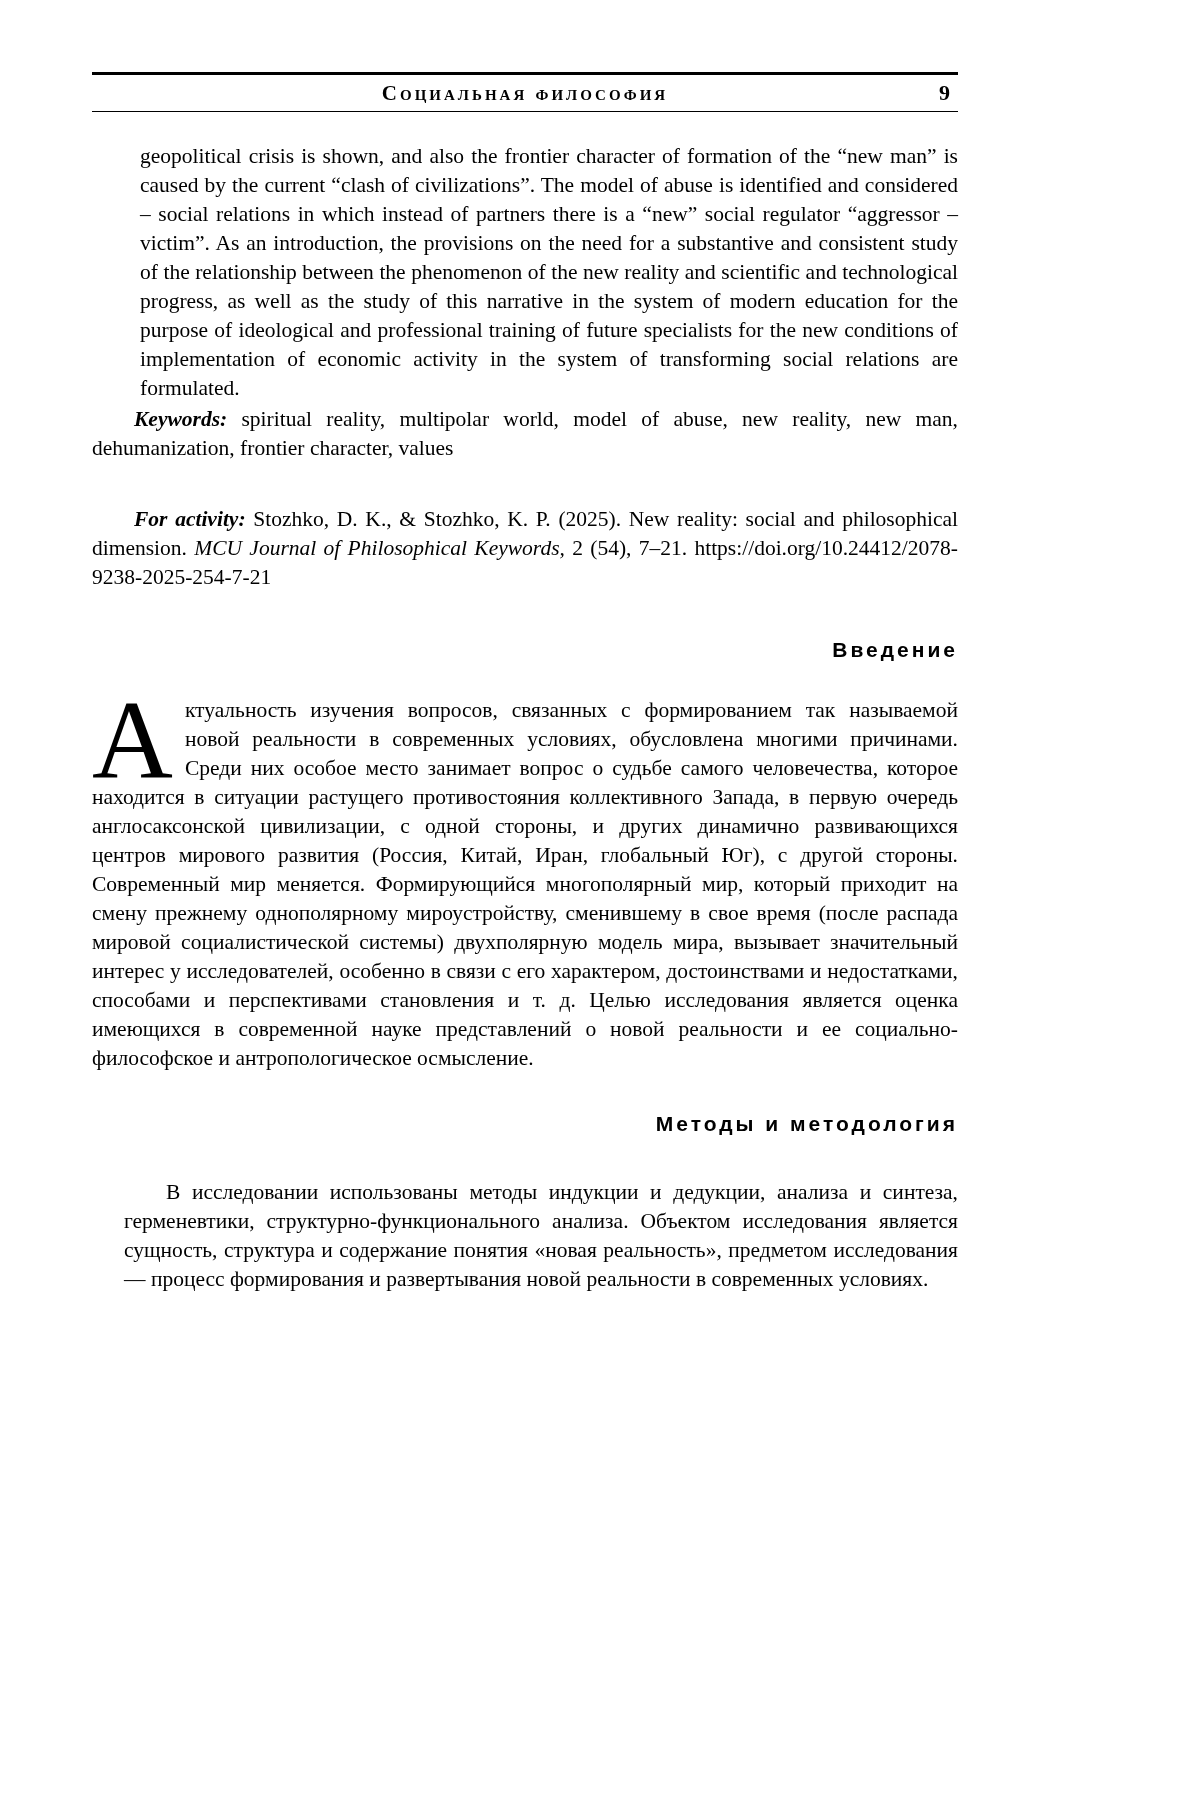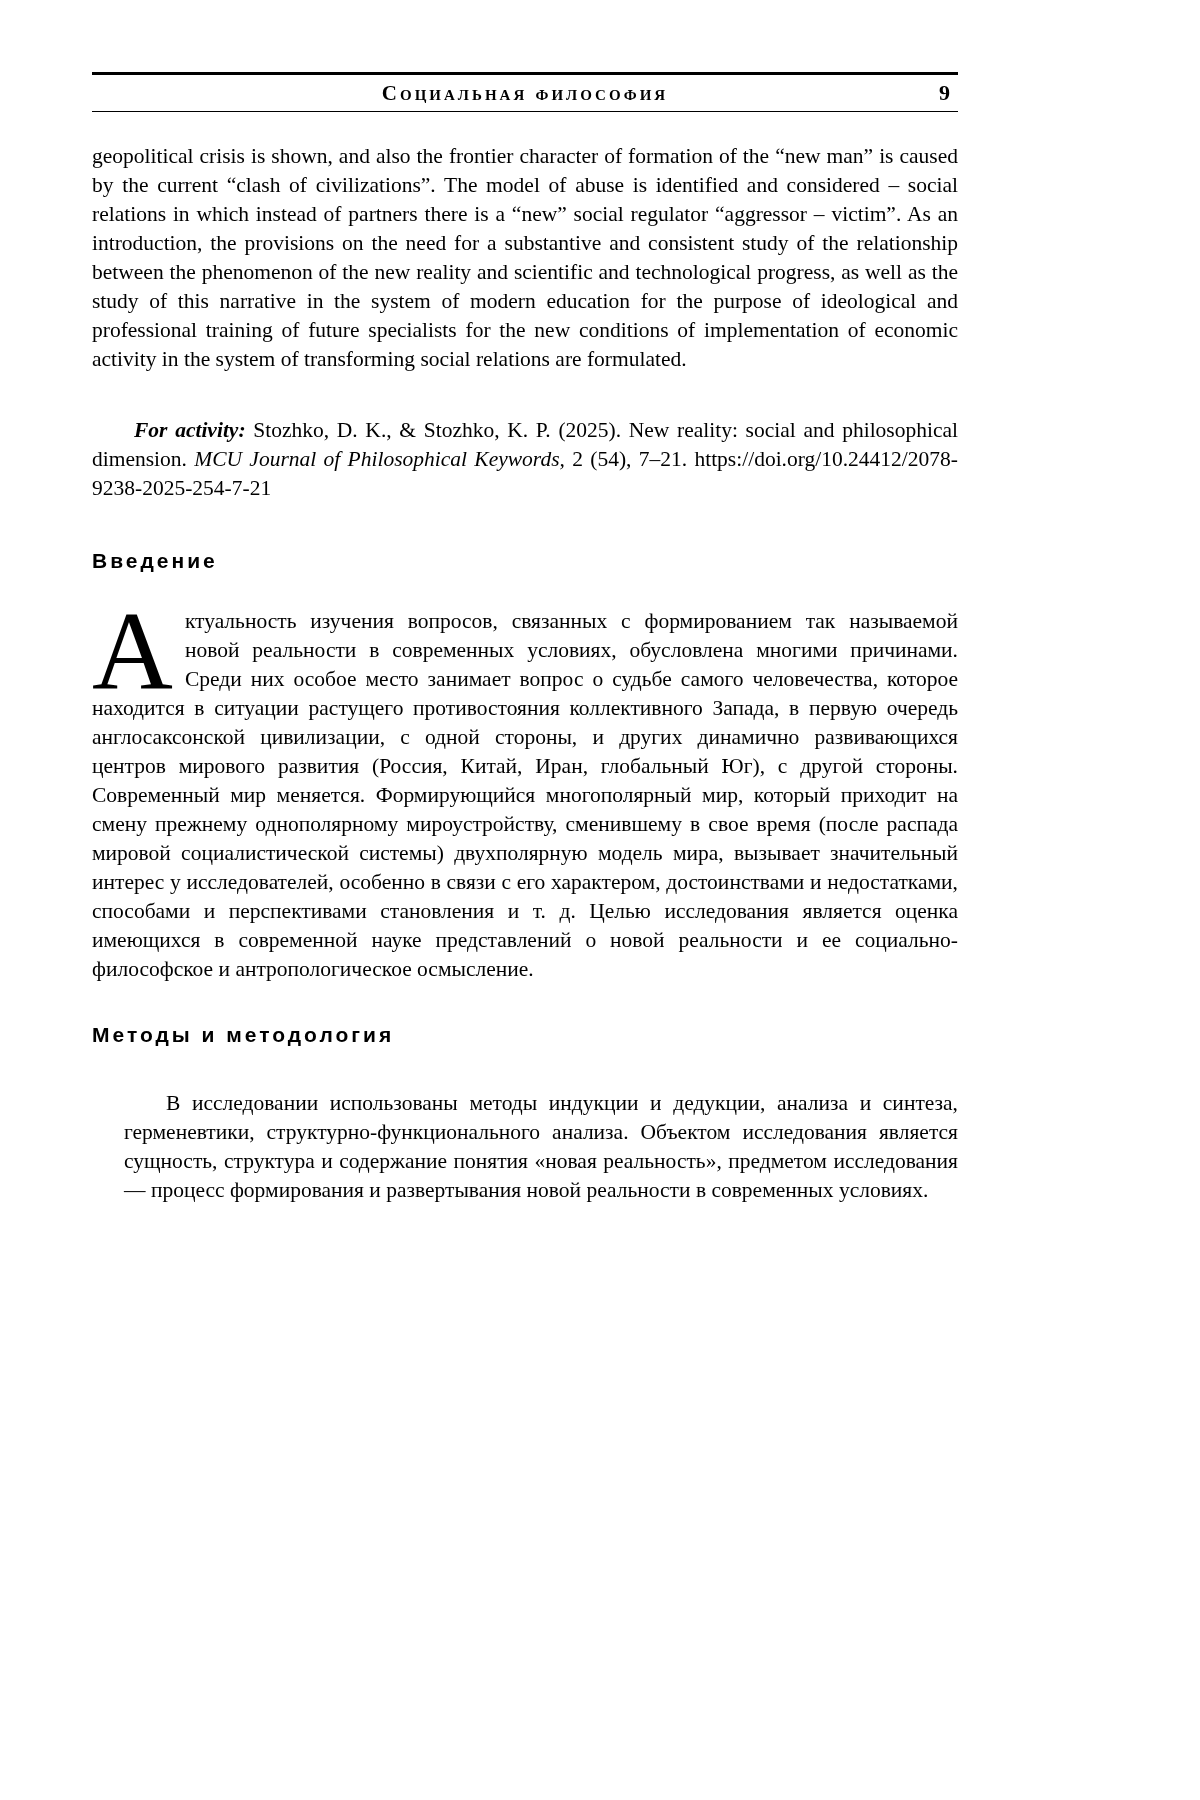--- a/index.html
+++ b/index.html
@@ -48,31 +48,32 @@
     font-weight: bold;
     font-size: 22px;
   }
   p { margin: 0; }
   .body-text {
     font-size: 21.5px;
     line-height: 29px;
     text-align: justify;
   }
   .indent { text-indent: 42px; }
-  .abstract { margin-top: 30px; }
+  .abstract { margin-top: 30px; margin-left: 48px; }
   .keywords { margin-top: 2px; }
   .citation { margin-top: 42px; }
   .bold-italic { font-weight: bold; font-style: italic; }
   .italic { font-style: italic; }
   .section-heading {
     font-family: "Liberation Sans", sans-serif;
     font-weight: bold;
     font-size: 21px;
     letter-spacing: 3px;
     margin: 0;
+    text-align: right;
   }
   .intro-heading { margin-top: 46px; }
   .intro { margin-top: 34px; }
   .drop-cap {
     float: left;
     font-size: 112px;
     line-height: 84px;
     padding: 2px 12px 0 0;
     font-family: "Liberation Serif", serif;
   }
@@ -89,20 +90,21 @@
 
     <div class="header-row">
       <span class="running-title">Социальная философия</span>
       <span class="page-number">9</span>
     </div>
 
     <div class="rule thin"></div>
 
     <p class="body-text abstract">geopolitical crisis is shown, and also the frontier character of formation of the “new man” is caused by the current “clash of civilizations”. The model of abuse is identified and considered – social relations in which instead of partners there is a “new” social regulator “aggressor – victim”. As an introduction, the provisions on the need for a substantive and consistent study of the relationship between the phenomenon of the new reality and scientific and technological progress, as well as the study of this narrative in the system of modern education for the purpose of ideological and professional training of future specialists for the new conditions of implementation of economic activity in the system of transforming social relations are formulated.</p>
 
+    <p class="body-text indent keywords"><span class="bold-italic">Keywords:</span><span> spiritual reality, multipolar world, model of abuse, new reality, new man, dehumanization, frontier character, values</span></p>
 
     <p class="body-text indent citation"><span class="bold-italic">For activity:</span><span> Stozhko, D. K., &amp; Stozhko, K. P. (2025). New reality: social and philosophical dimension. </span><span class="italic">MCU Journal of Philosophical Keywords,</span><span> 2 (54), 7–21. https://doi.org/10.24412/2078-9238-2025-254-7-21</span></p>
 
     <h2 class="section-heading intro-heading">Введение</h2>
 
     <p class="body-text intro"><span class="drop-cap">А</span><span>ктуальность изучения вопросов, связанных с формированием так называемой новой реальности в современных условиях, обусловлена многими причинами. Среди них особое место занимает вопрос о судьбе самого человечества, которое находится в ситуации растущего противостояния коллективного Запада, в первую очередь англосаксонской цивилизации, с одной стороны, и других динамично развивающихся центров мирового развития (Россия, Китай, Иран, глобальный Юг), с другой стороны. Современный мир меняется. Формирующийся многополярный мир, который приходит на смену прежнему однополярному мироустройству, сменившему в свое время (после распада мировой социалистической системы) двухполярную модель мира, вызывает значительный интерес у исследователей, особенно в связи с его характером, достоинствами и недостатками, способами и перспективами становления и т. д. Целью исследования является оценка имеющихся в современной науке представлений о новой реальности и ее социально-философское и антропологическое осмысление.</span></p>
 
     <h2 class="section-heading methods-heading">Методы и методология</h2>
 
     <p class="body-text indent methods">В исследовании использованы методы индукции и дедукции, анализа и синтеза, герменевтики, структурно-функционального анализа. Объектом исследования является сущность, структура и содержание понятия «новая реальность», предметом исследования — процесс формирования и развертывания новой реальности в современных условиях.</p>

